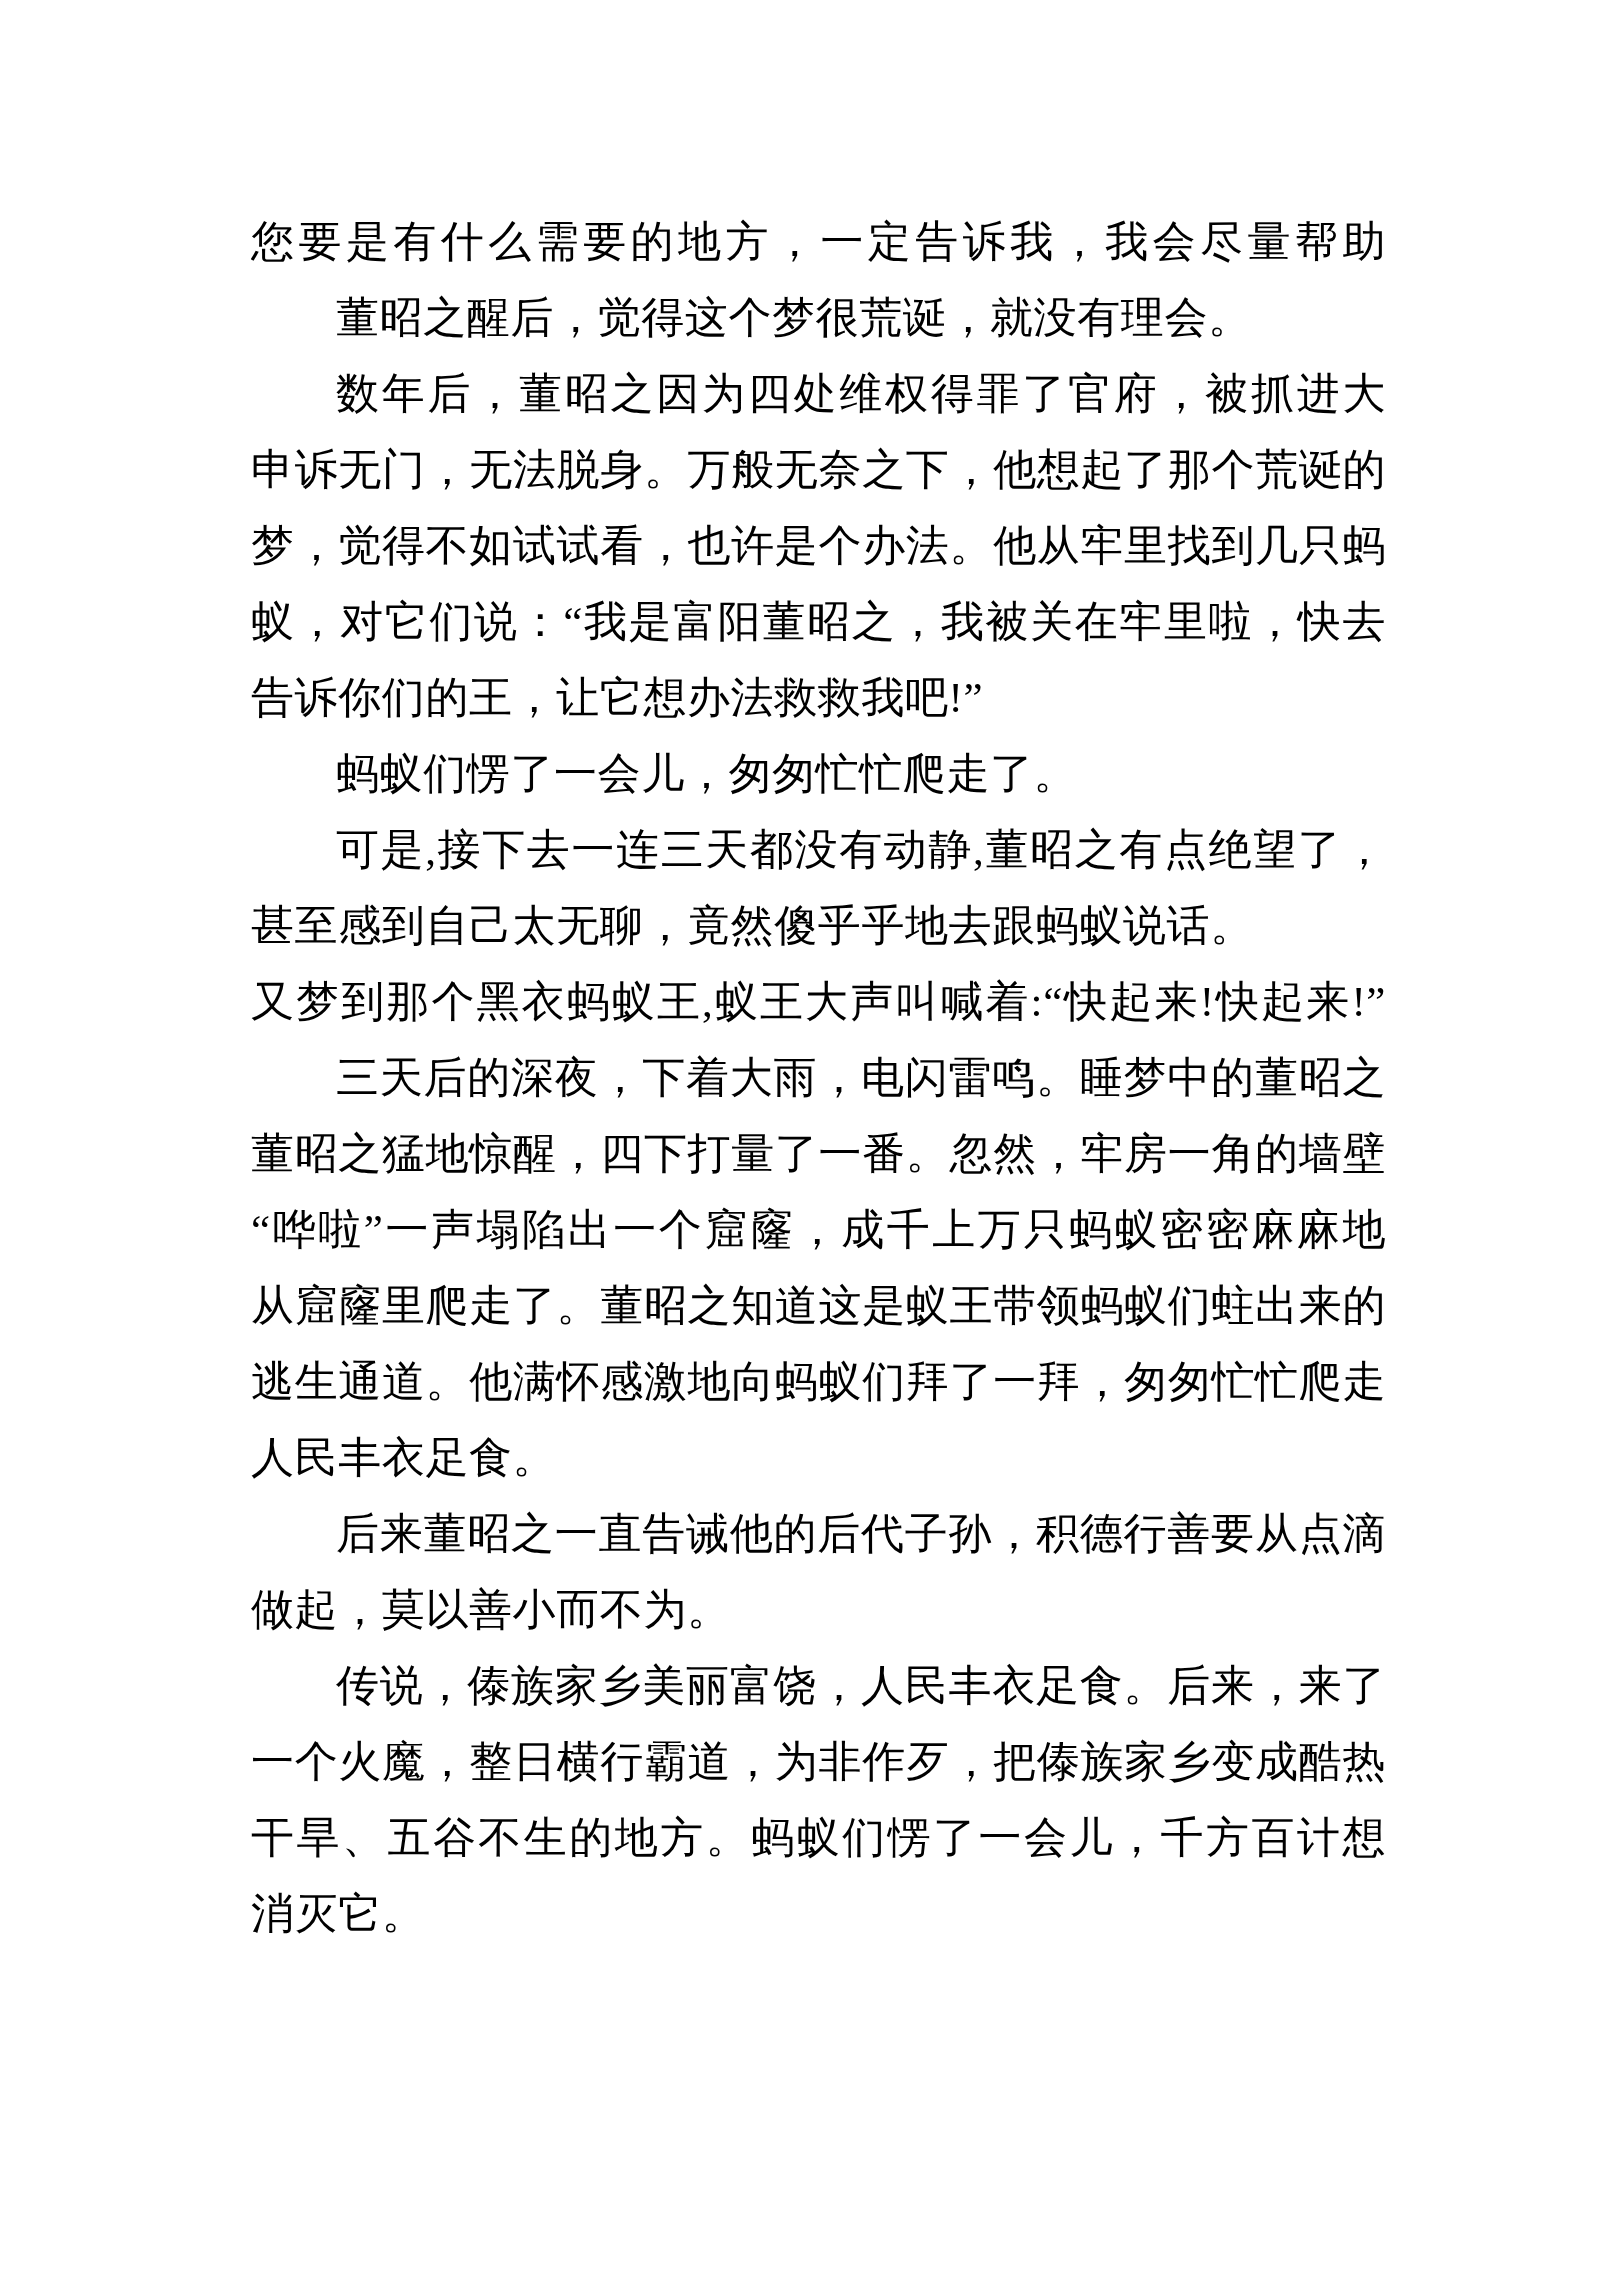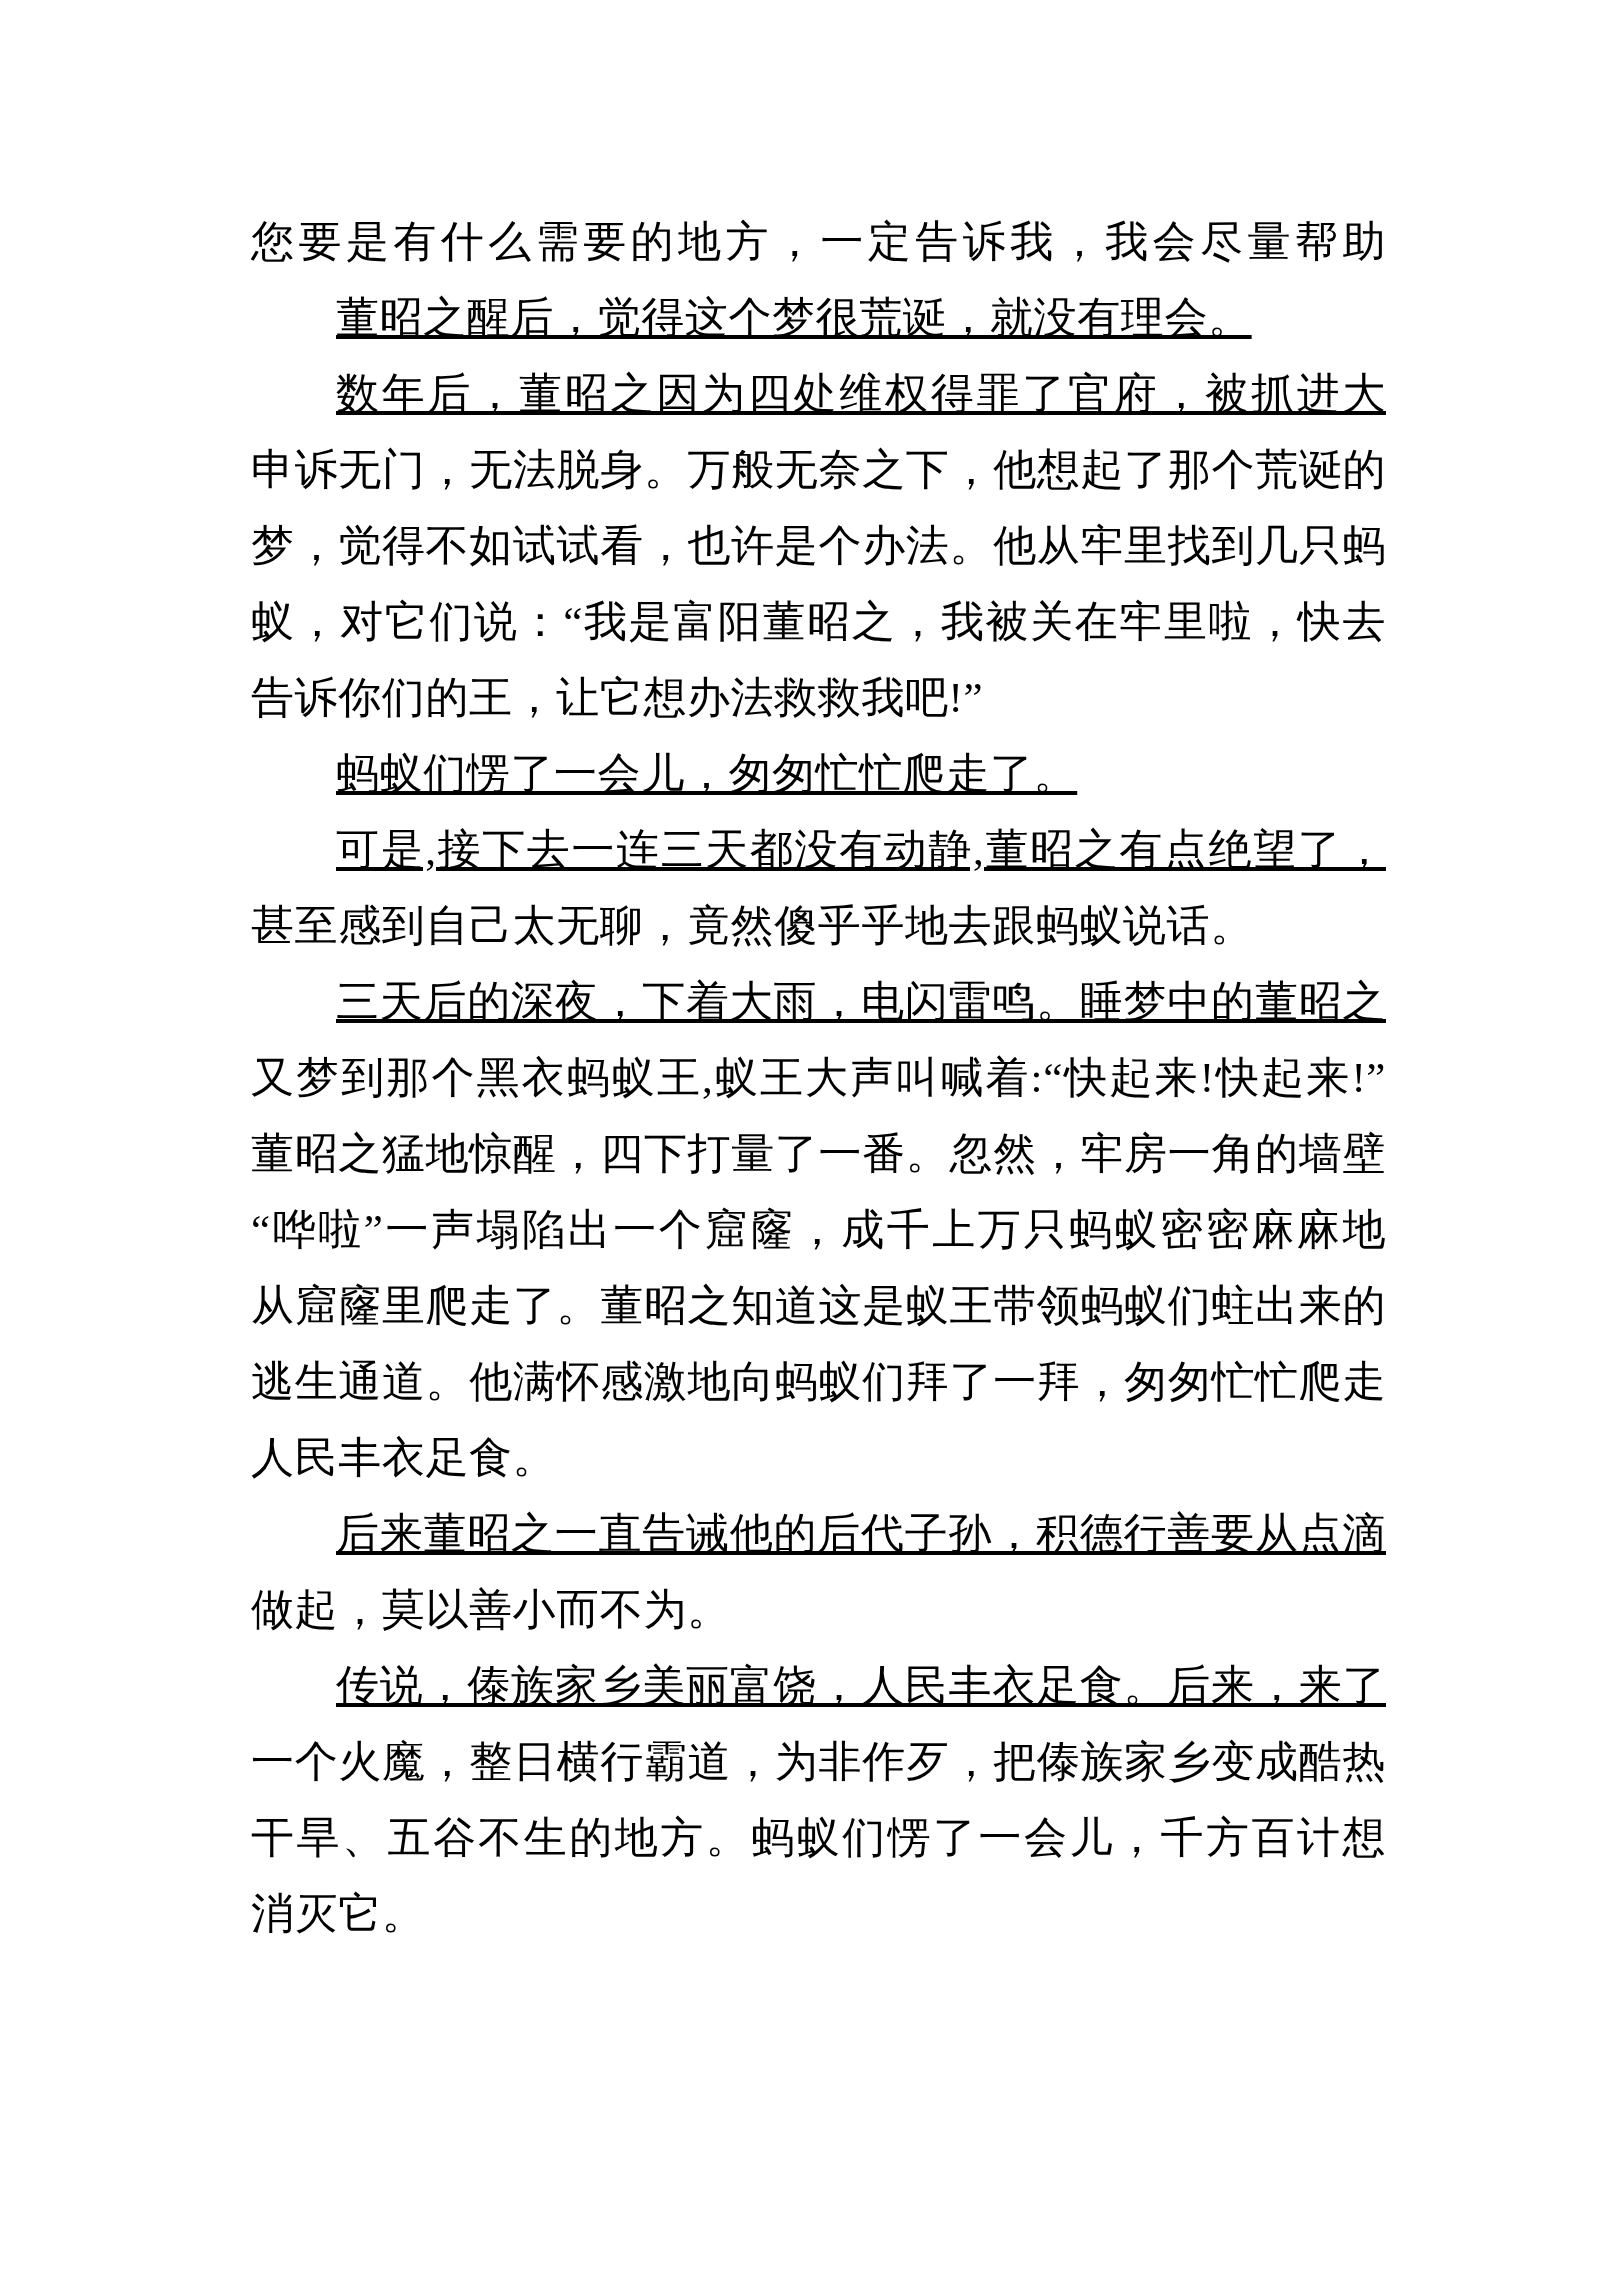--- a/index.html
+++ b/index.html
@@ -29,40 +29,39 @@
     overflow: hidden;
     text-align: left;
     letter-spacing: 0.6px;
   }
   .line.fill {
     text-align: justify;
     text-align-last: justify;
   }
   .line.indent {
     text-indent: 85px;
-    text-decoration: underline;
   }
 </style>
 </head>
 <body>
 
 <div class="page" style="background: rgb(255, 255, 255);">
   <div class="textblock" id="textblock" style="color: rgb(0, 0, 0);">
       <div class="line fill">您要是有什么需要的地方，一定告诉我，我会尽量帮助您。”</div>
       <div class="line indent">董昭之醒后，觉得这个梦很荒诞，就没有理会。</div>
       <div class="line indent fill">数年后，董昭之因为四处维权得罪了官府，被抓进大牢，</div>
       <div class="line fill">申诉无门，无法脱身。万般无奈之下，他想起了那个荒诞的</div>
       <div class="line fill">梦，觉得不如试试看，也许是个办法。他从牢里找到几只蚂</div>
       <div class="line fill">蚁，对它们说：“我是富阳董昭之，我被关在牢里啦，快去</div>
       <div class="line">告诉你们的王，让它想办法救救我吧!”</div>
       <div class="line indent">蚂蚁们愣了一会儿，匆匆忙忙爬走了。</div>
       <div class="line indent fill">可是,接下去一连三天都没有动静,董昭之有点绝望了，</div>
       <div class="line">甚至感到自己太无聊，竟然傻乎乎地去跟蚂蚁说话。</div>
+      <div class="line fill">又梦到那个黑衣蚂蚁王,蚁王大声叫喊着:“快起来!快起来!”</div>
       <div class="line indent fill">三天后的深夜，下着大雨，电闪雷鸣。睡梦中的董昭之</div>
-      <div class="line fill">又梦到那个黑衣蚂蚁王,蚁王大声叫喊着:“快起来!快起来!”</div>
       <div class="line fill">董昭之猛地惊醒，四下打量了一番。忽然，牢房一角的墙壁</div>
       <div class="line fill">“哗啦”一声塌陷出一个窟窿，成千上万只蚂蚁密密麻麻地</div>
       <div class="line fill">从窟窿里爬走了。董昭之知道这是蚁王带领蚂蚁们蛀出来的</div>
       <div class="line fill">逃生通道。他满怀感激地向蚂蚁们拜了一拜，匆匆忙忙爬走了</div>
       <div class="line">人民丰衣足食。</div>
       <div class="line indent fill">后来董昭之一直告诫他的后代子孙，积德行善要从点滴</div>
       <div class="line">做起，莫以善小而不为。</div>
       <div class="line indent fill">传说，傣族家乡美丽富饶，人民丰衣足食。后来，来了</div>
       <div class="line fill">一个火魔，整日横行霸道，为非作歹，把傣族家乡变成酷热</div>
       <div class="line fill">干旱、五谷不生的地方。蚂蚁们愣了一会儿，千方百计想</div>

